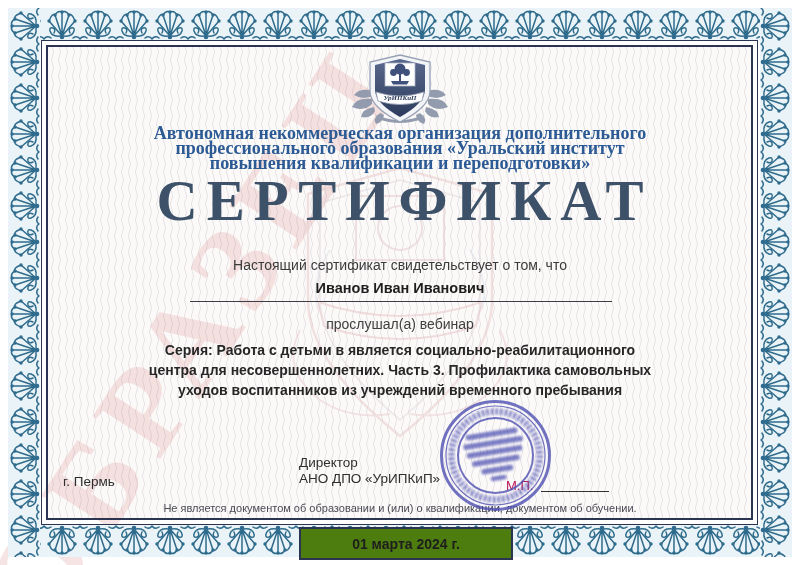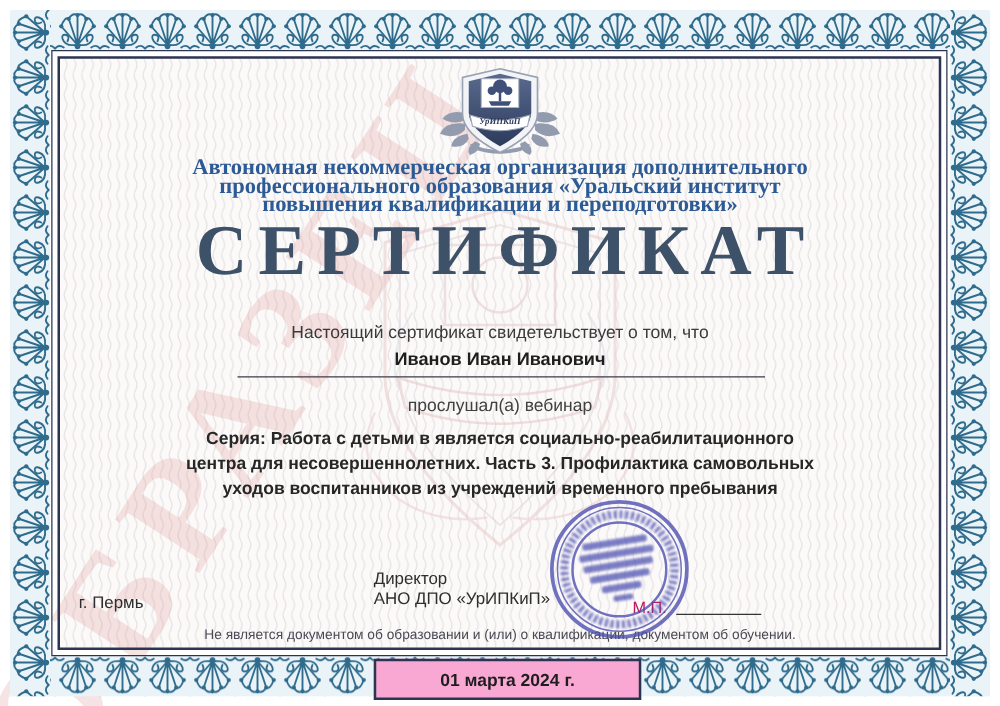--- a/index.html
+++ b/index.html
@@ -22,21 +22,21 @@
   .statement{top:257px;font-size:14px;color:#3a3a3a;}
   .recipient{top:280px;font-size:14.5px;font-weight:bold;color:#1e1e1e;}
   .name-line{position:absolute;top:301px;left:190px;width:422px;border-top:1.5px solid #3c3c46;}
   .action{top:316px;font-size:14px;color:#404040;}
   .course{top:340px;font-size:14px;font-weight:bold;line-height:20px;color:#262626;}
   .city{position:absolute;left:63px;top:474px;font-size:13.5px;color:#2e2e2e;}
   .director{position:absolute;left:263px;top:455px;font-size:13.5px;line-height:15.5px;color:#2e2e2e;margin-left:36px;}
   .mp{position:absolute;left:506px;top:478px;font-size:13px;color:#be185d;z-index:4;}
   .sig-line{position:absolute;left:541px;top:491px;width:68px;border-top:1.4px solid #333;z-index:4;}
   .footnote{top:502px;font-size:11px;color:#4a4a55;}
-  .date-box{position:absolute;left:299px;top:527px;width:210px;height:29px;background:#f9a8d4;
+  .date-box{position:absolute;left:299px;top:527px;width:210px;height:29px;background:#4d7c0f;
             border:2px solid #2b3450;z-index:6;display:flex;align-items:center;justify-content:center;
             font-size:14px;font-weight:bold;color:#1e1e1e;}
   .stamp{position:absolute;left:438px;top:398px;z-index:5;opacity:.78;}
   .wm-text{position:absolute;left:-30px;top:520px;z-index:1;
            font-family:"Liberation Serif",serif;font-weight:bold;font-size:122px;letter-spacing:14px;
            color:rgba(222,150,150,0.26);transform:rotate(-57deg);transform-origin:40px 40px;
            white-space:nowrap;pointer-events:none;}
   .wm-emblem{position:absolute;left:0;top:0;z-index:1;pointer-events:none;}
   .waves{z-index:0;}
   .border-orn{z-index:2;pointer-events:none;}

